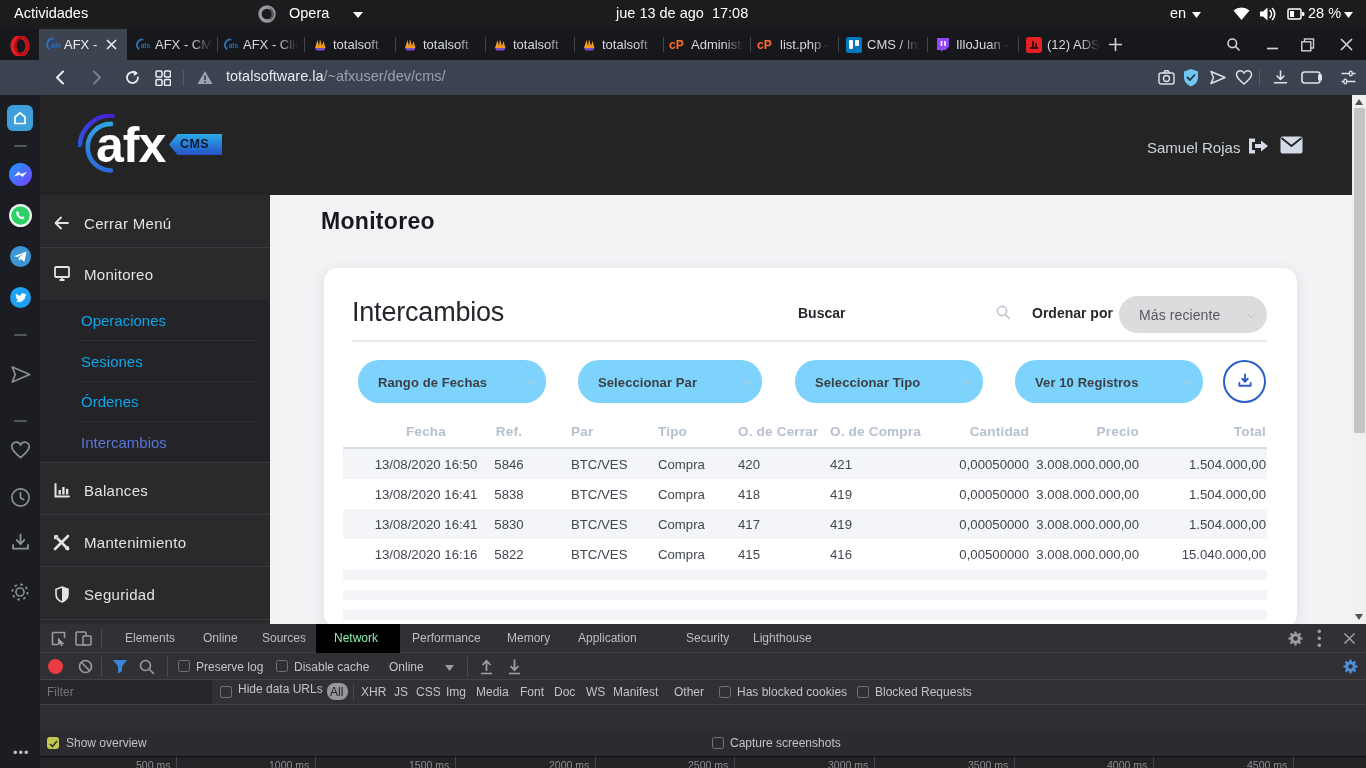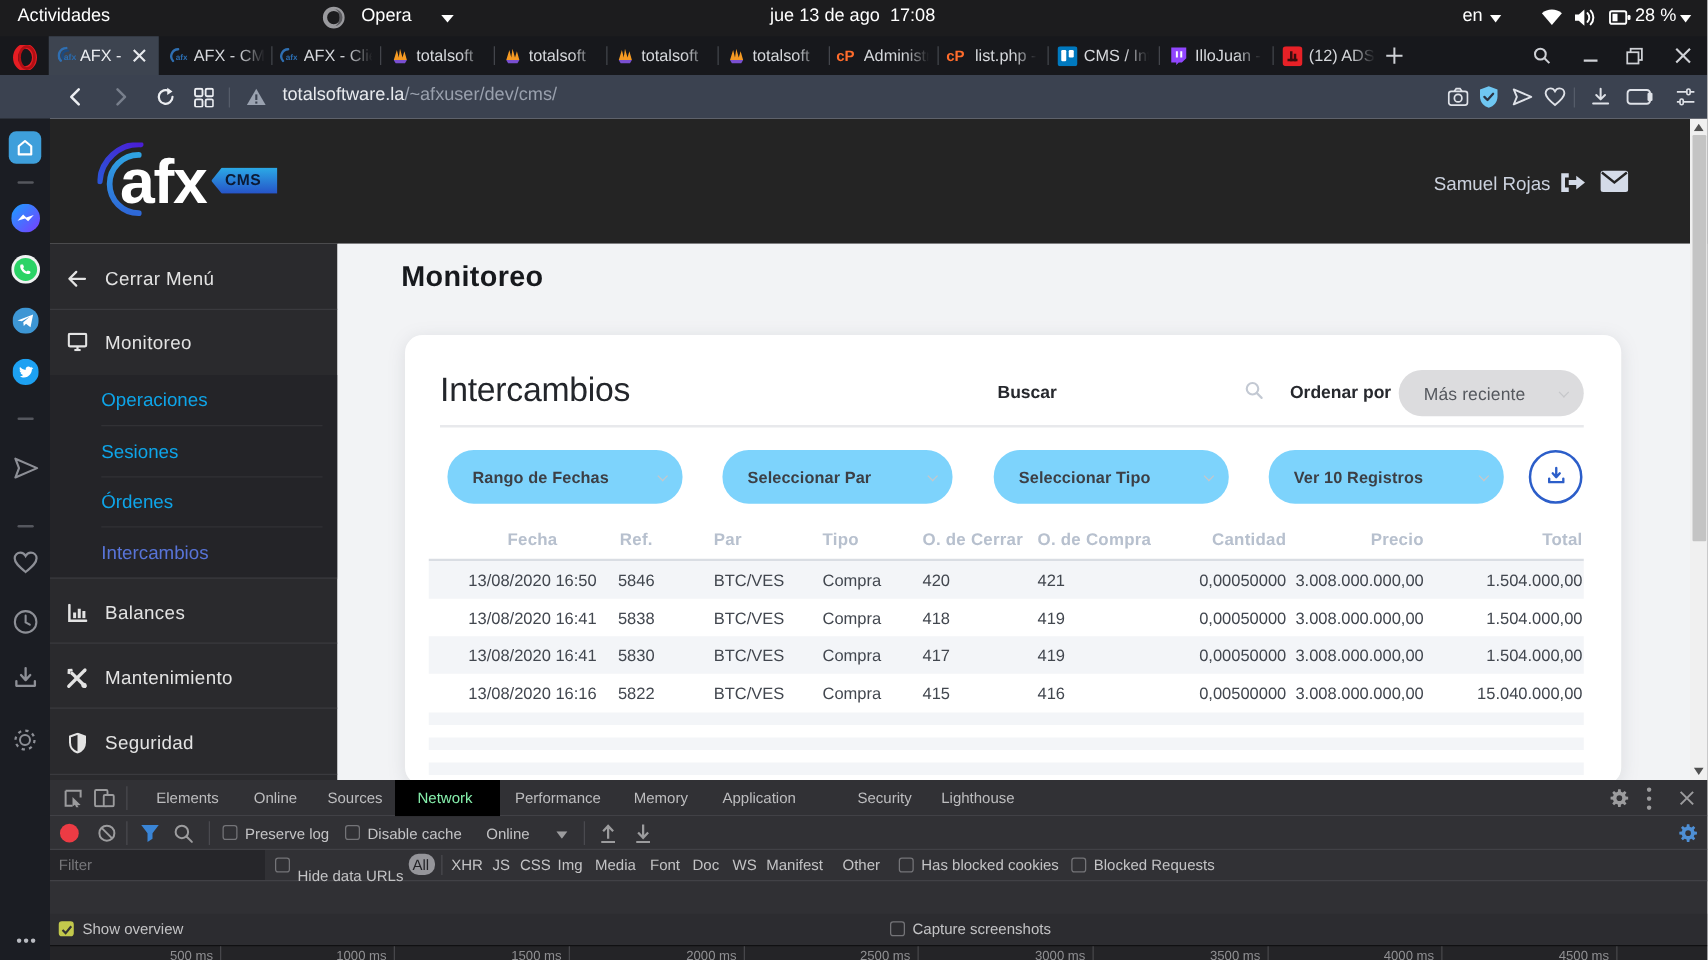--- a/index.html
+++ b/index.html
@@ -602,21 +602,21 @@
         </svg>
       <svg class="abs" style="left:1303px;top:6px;" width="15" height="15" viewBox="0 0 16 16">
           <path d="M15.52 6.93 L15.52 9.07 L13.44 9.34 L12.79 10.90 L14.08 12.56 L12.56 14.08 L10.90 12.79 L9.34 13.44 L9.07 15.52 L6.93 15.52 L6.66 13.44 L5.10 12.79 L3.44 14.08 L1.92 12.56 L3.21 10.90 L2.56 9.34 L0.48 9.07 L0.48 6.93 L2.56 6.66 L3.21 5.10 L1.92 3.44 L3.44 1.92 L5.10 3.21 L6.66 2.56 L6.93 0.48 L9.07 0.48 L9.34 2.56 L10.90 3.21 L12.56 1.92 L14.08 3.44 L12.79 5.10 L13.44 6.66 Z" fill="#4e8fd5" fill-rule="evenodd"></path>
           <circle cx="8" cy="8" r="2.4" fill="#333337"></circle>
         </svg>
     </div>
     <div class="dt-row3">
       <div class="abs" style="left:0;top:0;width:172px;height:24px;background:#26262a;"></div>
       <span class="abs" style="left:7px;top:5px;color:#76767a;">Filter</span>
       <div class="cbx" style="left:180px;top:6px;"></div>
-      <span class="abs" style="left:198px;top:14px;">Hide data URLs</span>
+      <span class="abs" style="left:198px;top:2px;">Hide data URLs</span>
       <div class="abs" style="left:287px;top:3px;width:21px;height:17px;background:#95959a;border-radius:8px;"></div>
       <span class="abs" style="left:290px;top:5px;color:#232327;">All</span>
       <div class="dt-sep" style="left:313px;top:4px;height:16px;"></div>
       <span class="abs" style="left:321px;top:5px;">XHR</span>
       <span class="abs" style="left:354px;top:5px;">JS</span>
       <span class="abs" style="left:376px;top:5px;">CSS</span>
       <span class="abs" style="left:406px;top:5px;">Img</span>
       <span class="abs" style="left:436px;top:5px;">Media</span>
       <span class="abs" style="left:480px;top:5px;">Font</span>
       <span class="abs" style="left:514px;top:5px;">Doc</span>

